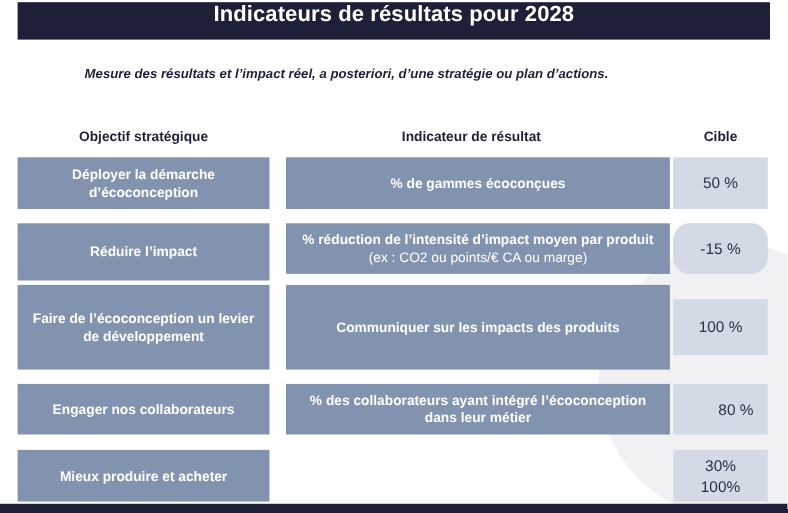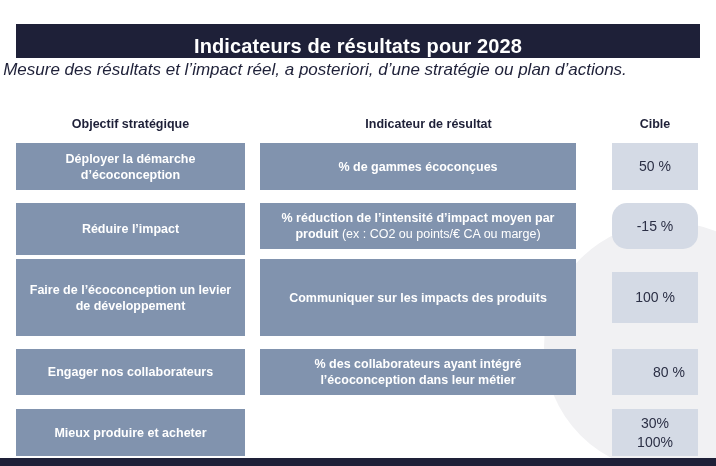--- a/index.html
+++ b/index.html
@@ -32,46 +32,47 @@
     position: relative;
     z-index: 2;
     width: 716px;
     height: 466px;
   }
 
   
   .title-bar {
     position: absolute;
     left: 16px;
-    top: 24px;
+    top: 2px;
     width: 684px;
     height: 34px;
     background: #1e2038;
     display: flex;
-    align-items: flex-end;
+    align-items: flex-start;
     justify-content: center;
   }
   .title-bar-text {
     color: #ffffff;
     font-size: 20px;
     font-weight: bold;
     letter-spacing: 0.1px;
     white-space: nowrap;
   }
 
   
   .subtitle {
     position: absolute;
     left: 0;
     top: 60px;
     width: 630px;
     text-align: center;
-    font-size: 17px;
+    font-size: 12px;
     font-style: italic;
     color: #1e2038;
+    font-weight: bold;
   }
 
   
   .col-head {
     position: absolute;
     top: 117px;
     font-size: 12.5px;
     font-weight: bold;
     text-align: center;
     color: #1e2038;
@@ -111,21 +112,21 @@
     font-weight: normal;
     font-size: 14px;
     line-height: 1.3;
   }
   .cell .soft {
     font-weight: normal;
   }
 
   
   .cell.obj { left: 16px;  width: 229px; }
-  .cell.ind { left: 260px; width: 316px; }
+  .cell.ind { left: 260px; width: 349px; }
   .cell.tgt { left: 612px; width: 86px; text-align: center;  }
 
   
   .bottom-strip {
     position: absolute;
     left: 0;
     top: 458px;
     width: 716px;
     height: 8px;
     background: #1e2038;

